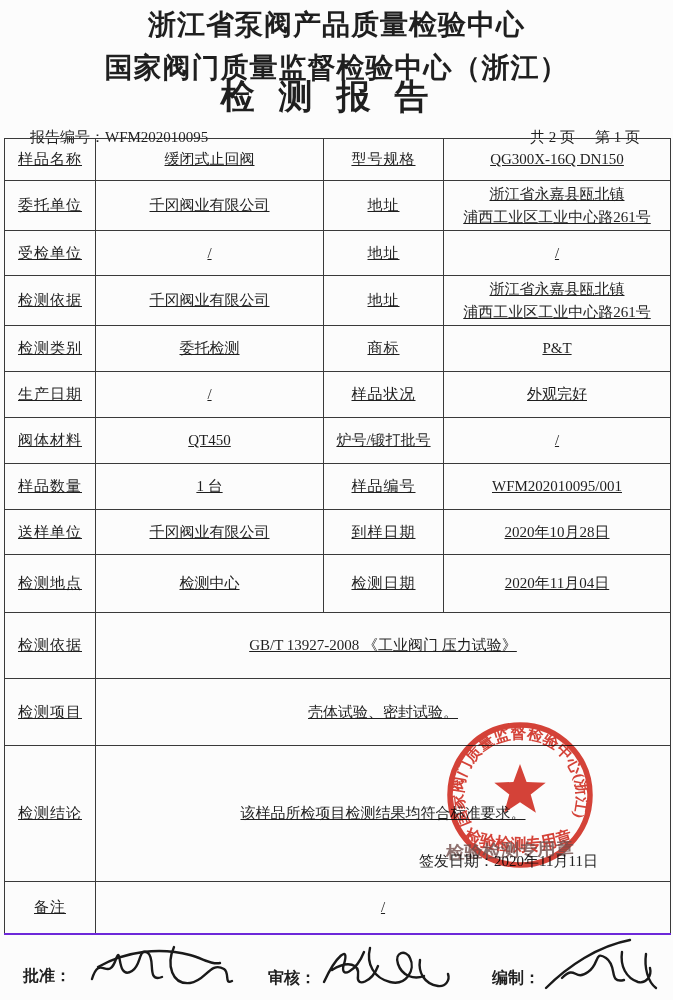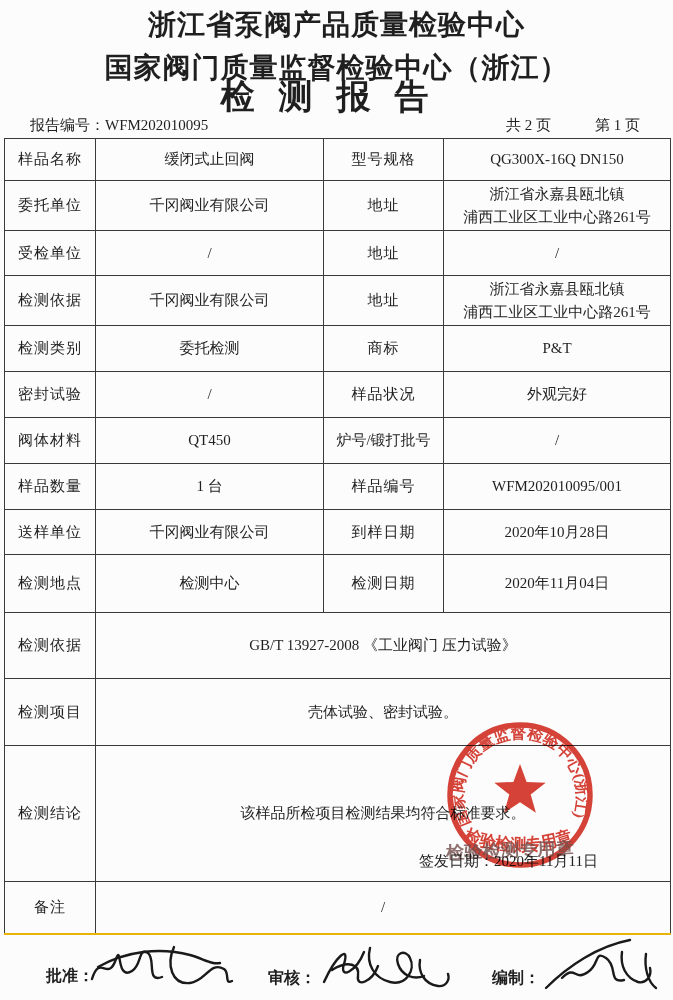--- a/index.html
+++ b/index.html
@@ -11,34 +11,34 @@
     position:relative;
     overflow:hidden;
   }
   .page{position:absolute;inset:0;}
   .title1{position:absolute;top:6px;left:0;right:0;text-align:center;
     font-size:28px;font-weight:bold;letter-spacing:1px;}
   .title2{position:absolute;top:49px;left:0;right:0;text-align:center;
     font-size:28px;font-weight:bold;letter-spacing:1px;}
   .report-title{position:absolute;top:74px;left:0;right:0;text-align:center;
     font-size:34px;font-weight:bold;letter-spacing:24px;}
-  .meta{position:absolute;top:116px;left:30px;right:33px;
+  .meta{position:absolute;top:128px;left:30px;right:33px;
     display:flex;justify-content:space-between;font-size:15px;}
-  .meta .right{display:flex;gap:44px;}
+  .meta .right{display:flex;gap:20px;}
 
   table.report{
     position:absolute;top:138px;left:4px;
     width:666px;border-collapse:collapse;table-layout:fixed;
   }
   table.report td{
     border:1px solid #3a3a3a;
     font-size:15px;text-align:center;vertical-align:middle;
     padding:2px 4px;overflow:hidden;
   }
-  table.report{border-bottom:2px solid #eab308;}
+  table.report{border-bottom:2px solid #6d28d9;text-decoration:underline;}
   td.lbl{letter-spacing:1px;}
   td.small-lbl{font-size:13px;letter-spacing:0;}
   td.val{white-space:pre-line;line-height:1.5;}
   td.left{text-align:left;padding-left:14px;}
   td.topleft{text-align:left;vertical-align:top;padding:18px 10px 8px 14px;position:relative;}
   .sign-date{position:absolute;right:72px;bottom:10px;font-size:15px;white-space:nowrap;}
 
   .seal{
     position:absolute;left:438px;top:719px;
     mix-blend-mode:multiply;opacity:.94;
@@ -101,21 +101,21 @@
       <td class="val">浙江省永嘉县瓯北镇
 浦西工业区工业中心路261号</td>
     </tr>
     <tr style="height:46px">
       <td class="lbl">检测类别</td>
       <td class="val">委托检测</td>
       <td class="lbl">商标</td>
       <td class="val">P&amp;T</td>
     </tr>
     <tr style="height:46px">
-      <td class="lbl">密封试验</td>
+      <td class="lbl">生产日期</td>
       <td class="val">/</td>
       <td class="lbl">样品状况</td>
       <td class="val">外观完好</td>
     </tr>
     <tr style="height:46px">
       <td class="lbl">阀体材料</td>
       <td class="val">QT450</td>
       <td class="lbl small-lbl">炉号/锻打批号</td>
       <td class="val">/</td>
     </tr>
@@ -169,21 +169,21 @@
     <text font-size="15" font-weight="bold" fill="#d5372b">
       <textPath href="#sealArc" startOffset="0" textLength="230" lengthAdjust="spacingAndGlyphs">国家阀门质量监督检验中心(浙江)</textPath>
     </text>
     <text font-size="17" font-weight="bold" fill="#d5372b">
       <textPath href="#sealBottom" startOffset="4" textLength="112" lengthAdjust="spacingAndGlyphs">检验检测专用章</textPath>
     </text>
     <text x="8" y="137" font-size="17" font-weight="bold" fill="#6b4340" opacity="0.8" textLength="128" lengthAdjust="spacingAndGlyphs" transform="rotate(-2 72 134)">检验检测专用章</text>
   </svg>
 
   <div class="footer">
-    <span class="sig-label" style="left:46px;top:36px;">批准：</span>
+    <span class="sig-label" style="left:23px;top:36px;">批准：</span>
     <svg class="sig" style="left:82px;top:5px;" width="155" height="60" viewBox="0 0 155 60">
       <path d="M10,44 C18,18 26,48 34,24 C40,8 34,46 50,36 C60,30 56,12 66,18 C74,24 64,48 80,42"></path>
       <path d="M16,32 C44,16 78,12 108,20 C122,24 130,30 138,28"></path>
       <path d="M92,12 C84,30 90,50 108,48 C124,46 128,26 142,34 C148,38 142,50 150,46"></path>
     </svg>
     <span class="sig-label" style="left:268px;top:38px;">审核：</span>
     <svg class="sig" style="left:312px;top:6px;" width="145" height="60" viewBox="0 0 145 60">
       <path d="M12,46 C24,20 38,8 32,28 C27,44 44,36 52,16 M20,34 C36,24 48,28 46,40 C44,52 60,46 66,30"></path>
       <path d="M58,12 C54,28 62,42 78,46 C94,50 104,34 98,22 C94,13 82,16 86,28 C90,40 102,44 112,40"></path>
       <path d="M108,24 C106,36 112,48 126,50 C134,51 138,44 136,38"></path>

